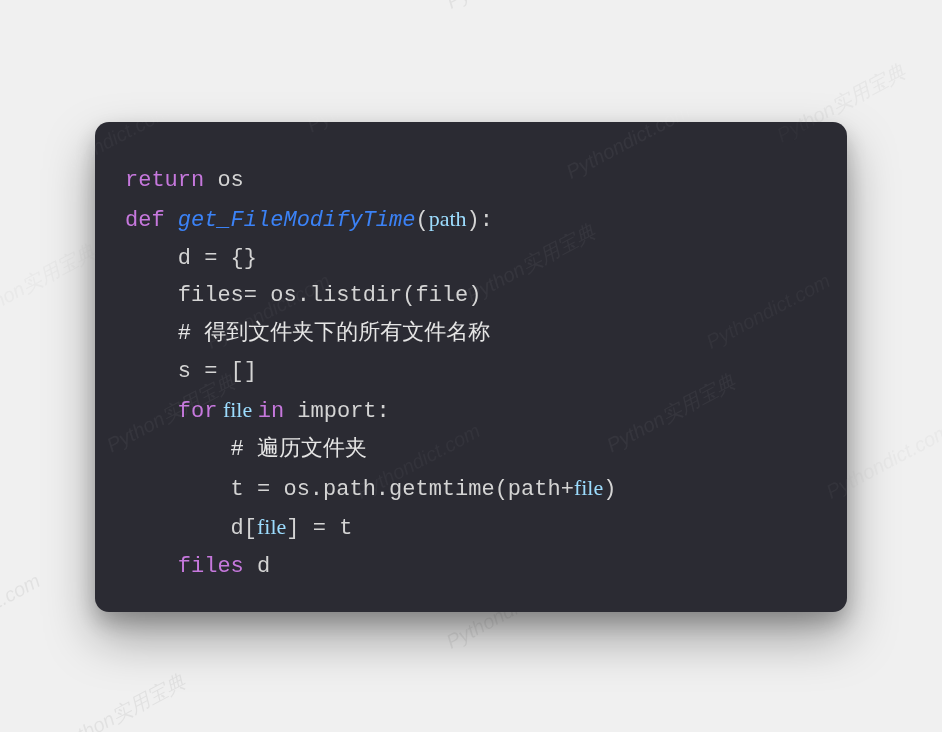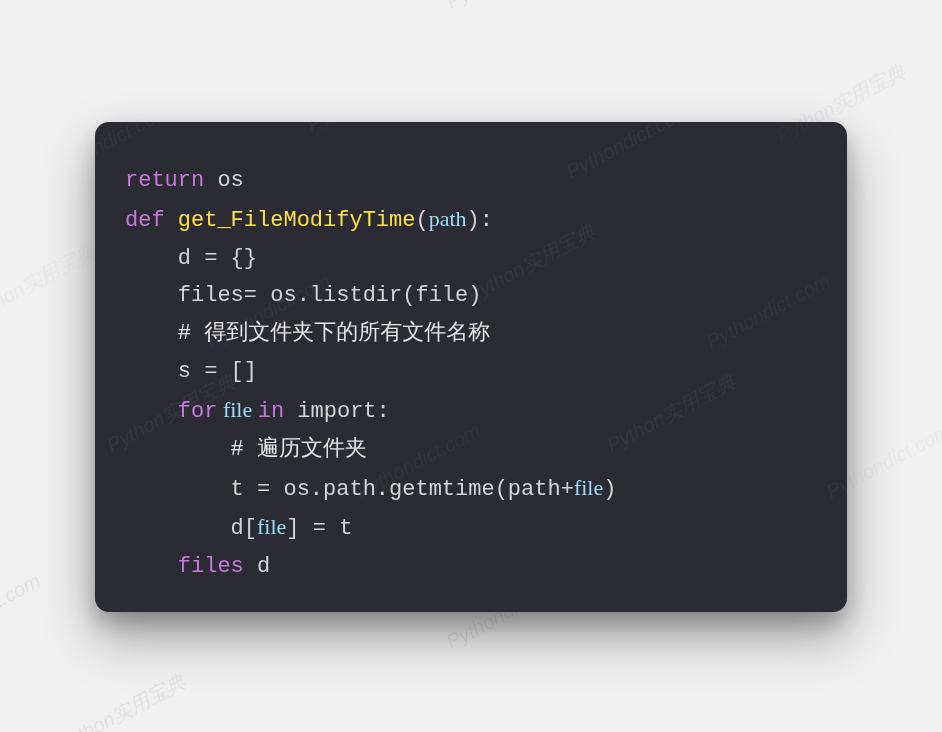--- a/index.html
+++ b/index.html
@@ -39,21 +39,21 @@
   }
   .watermark-layer.front { z-index: 3; }
   pre.code {
     font-family: Consolas, "Courier New", monospace;
     font-size: 22px;
     line-height: 1.72;
     color: #d4d4d4;
     white-space: pre;
   }
   .kw-import, .kw-def, .kw-for, .kw-in, .kw-return { color: #c678dd; }
-  .fn-name { color: #fde047; }
+  .fn-name { color: #3b82f6; font-style: italic; }
   .param, .var-blue { color: #9cdcfe; font-family: Liberation Serif, serif; }
   .comment { color: #e5e5e5; }
 </style>
 </head>
 <body>
 
 <div class="watermark-layer">
   <span class="wm" style="top:60px; left:30px;">Pythondict.com</span>
 
   <span class="wm" style="top:60px; left:540px;">Pythondict.com</span>

